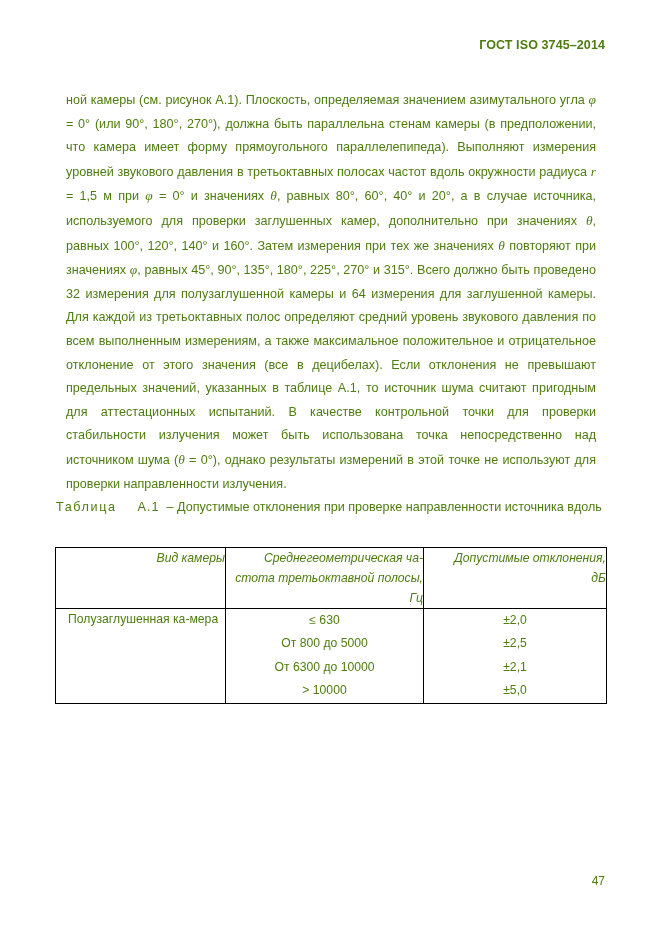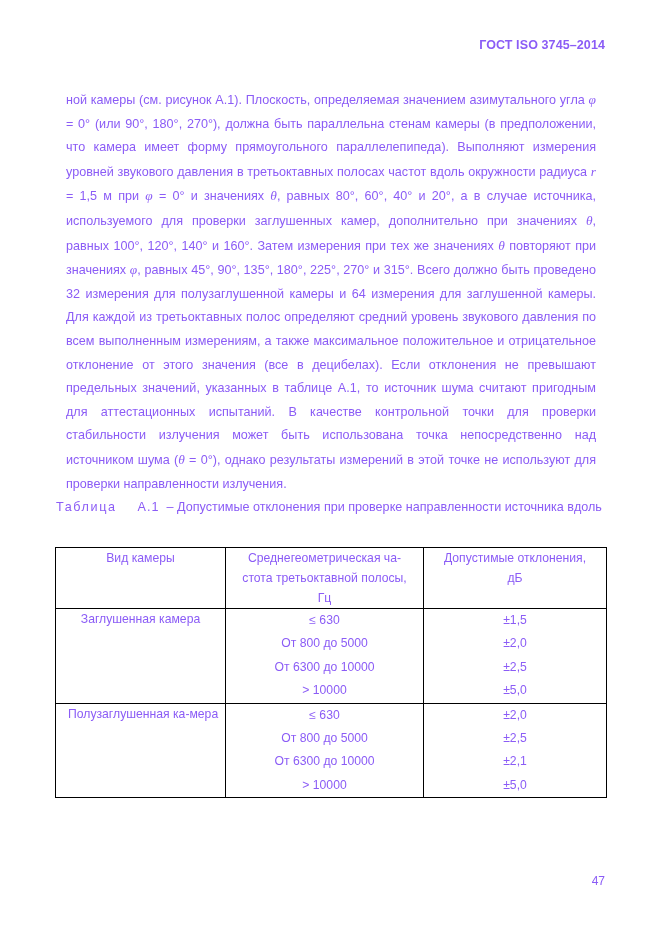--- a/index.html
+++ b/index.html
@@ -8,21 +8,21 @@
     padding: 0;
     background: #ffffff;
   }
 
   .page {
     position: relative;
     width: 661px;
     height: 936px;
     background: #ffffff;
     font-family: "Liberation Sans", sans-serif;
-    color: #8b5cf6;
+    color: #4d7c0f;
     overflow: hidden;
     box-sizing: border-box;
   }
 
   
   .page-header {
     position: absolute;
     top: 38px;
     right: 56px;
     font-size: 12.5px;
@@ -93,25 +93,26 @@
     padding: 0;
     vertical-align: top;
   }
 
   .col-kind   { width: 170px; }
   .col-freq   { width: 198px; }
   .col-dev    { width: 183px; }
 
   
   .hd-cell {
-    text-align: center;
+    text-align: right;
     padding: 7px 6px 8px 6px;
     line-height: 20px;
     vertical-align: middle;
     height: 36px;
+    font-style: italic;
   }
 
   
   .kind-cell {
     padding: 8px 8px 6px 8px;
     line-height: 21px;
     text-align: center;
   }
   .kind-cell .kind-text {
     display: block;
@@ -171,49 +172,32 @@
             <div>Среднегеометрическая ча-</div>
             <div>стота третьоктавной полосы,</div>
             <div>Гц</div>
           </td>
           <td class="hd-cell">
             <div>Допустимые отклонения,</div>
             <div>дБ</div>
           </td>
         </tr>
 
+
         <tr>
           <td class="kind-cell">
-            <span class="kind-text centered">Заглушенная камера</span>
+            <span class="kind-text">Полузаглушенная ка-мера</span>
           </td>
           <td class="stack">
             <div class="line">≤ 630</div>
             <div class="line">От 800 до 5000</div>
             <div class="line">От 6300 до 10000</div>
             <div class="line">&gt; 10000</div>
           </td>
           <td class="stack">
-            <div class="line">±1,5</div>
-            <div class="line">±2,0</div>
-            <div class="line">±2,5</div>
-            <div class="line">±5,0</div>
-          </td>
-        </tr>
-
-        <tr>
-          <td class="kind-cell">
-            <span class="kind-text">Полузаглушенная ка-мера</span>
-          </td>
-          <td class="stack">
-            <div class="line">≤ 630</div>
-            <div class="line">От 800 до 5000</div>
-            <div class="line">От 6300 до 10000</div>
-            <div class="line">&gt; 10000</div>
-          </td>
-          <td class="stack">
             <div class="line">±2,0</div>
             <div class="line">±2,5</div>
             <div class="line">±2,1</div>
             <div class="line">±5,0</div>
           </td>
         </tr>
       </tbody>
     </table>
   </div>
 

